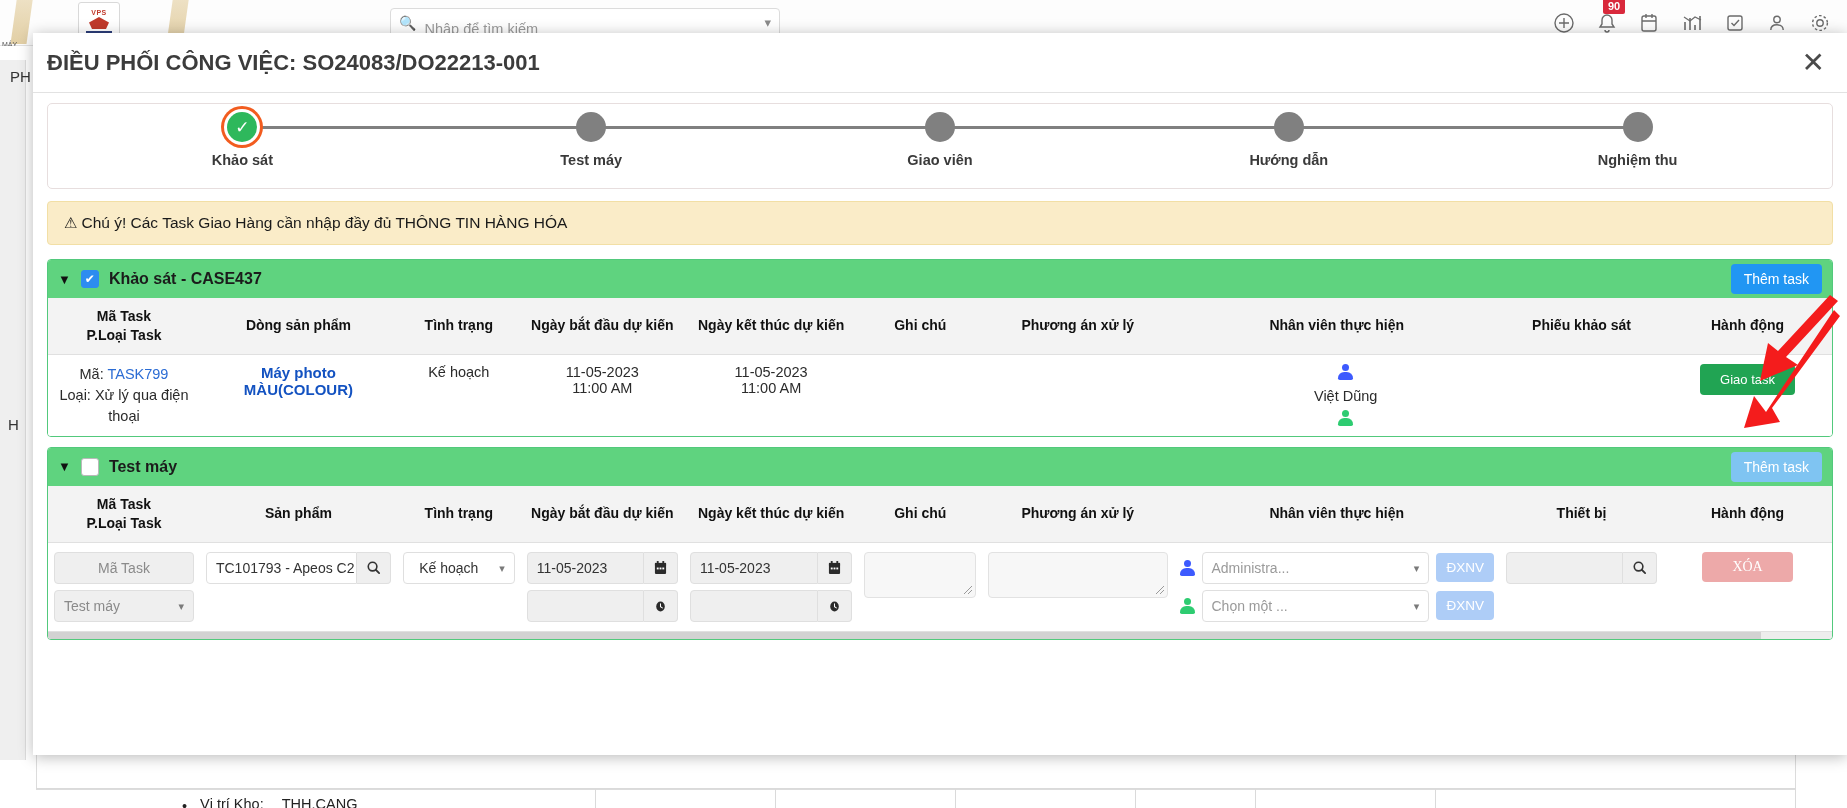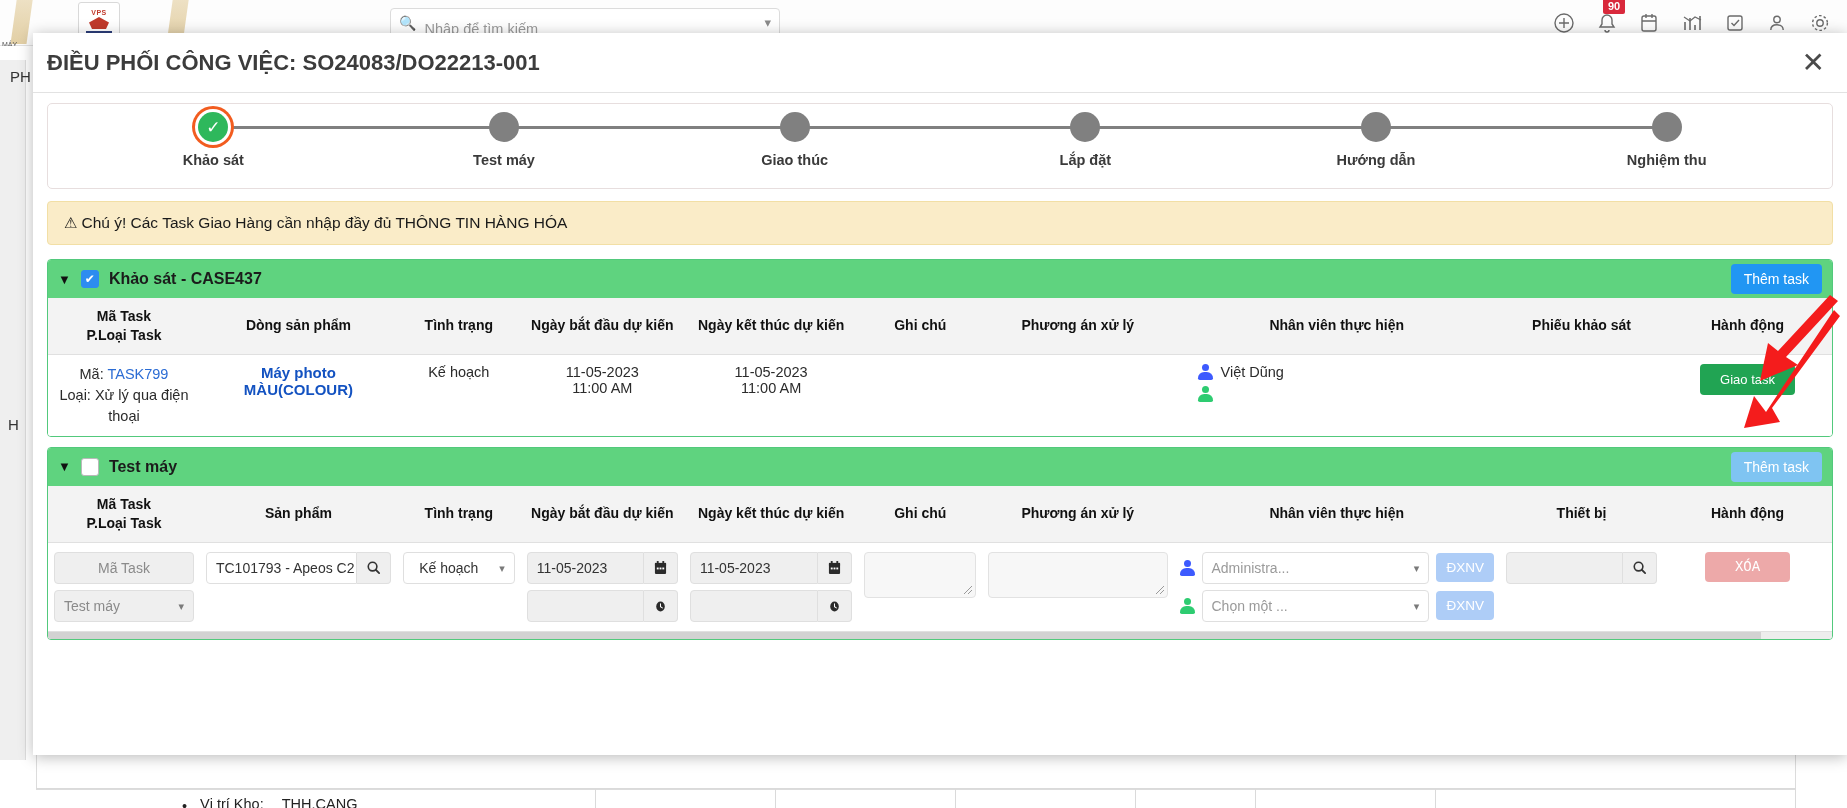--- a/index.html
+++ b/index.html
@@ -147,21 +147,21 @@
   table.tg td {
     padding: 9px 6px; font-size: 14.5px; color: #2b2b2b; text-align: center;
     vertical-align: top; background: #fff;
   }
   .sub-head { display: block; }
   .cell-stack { line-height: 1.45; }
   .lnk { color: #2b6cd4; }
   .prod { color: #1352c1; font-weight: bold; font-size: 15px; }
 
   .person-row { display: flex; align-items: center; justify-content: center; gap: 8px; }
-  .person-row.left { justify-content: flex-start; padding-left: 18px; }
+  .person-row.left { justify-content: flex-start; padding-left: 18px; flex-direction: column; }
   .ic-person { width: 15px; height: 16px; display:inline-block; position: relative; }
   .ic-person::before {
     content:""; position:absolute; left:4px; top:0; width:7px; height:7px; border-radius:50%; background: currentColor;
   }
   .ic-person::after {
     content:""; position:absolute; left:0; top:8px; width:15px; height:8px;
     border-radius: 7px 7px 2px 2px; background: currentColor;
   }
   .p-blue { color: #3d5afe; }
   .p-green { color: #2ecc71; }
@@ -195,21 +195,21 @@
     background:
       linear-gradient(135deg, transparent 45%, #9a9a9a 45%, #9a9a9a 55%, transparent 55%),
       linear-gradient(135deg, transparent 70%, #9a9a9a 70%, #9a9a9a 80%, transparent 80%);
   }
   .dxnv {
     background: #aecdf7; color: #fff; border: none; border-radius: 4px;
     font-size: 13.5px; padding: 7px 10px; cursor: pointer; font-family: inherit;
   }
   .xoa {
     background: #eda9a9; color: #fff; border: none; border-radius: 4px;
-    font-size: 14px; padding: 7px 30px; cursor: pointer; font-family: Liberation Mono, monospace;
+    font-size: 14px; padding: 7px 30px; cursor: pointer; font-family: Liberation Serif, serif;
   }
   .stack2 { display: flex; flex-direction: column; gap: 6px; }
   .row-flex { display: flex; align-items: center; gap: 7px; }
 
   .scrollstrip {
     height: 8px; background: #ededed; border-top: 1px solid #e0e0e0;
   }
   .scrollthumb { height: 8px; width: 96%; background: #d2d2d2; }
 
   .modal-foot {
@@ -338,26 +338,21 @@
           <div class="slabel">Khảo sát</div>
         </div>
         <div class="step">
           <div class="line"></div>
           <div class="bullet"></div>
           <div class="slabel">Test máy</div>
         </div>
         <div class="step">
           <div class="line"></div>
           <div class="bullet"></div>
-          <div class="slabel">Giao thúc</div>
-        </div>
-        <div class="step">
-          <div class="line"></div>
-          <div class="bullet"></div>
-          <div class="slabel">Lắp đặt</div>
+          <div class="slabel">Giao viên</div>
         </div>
         <div class="step">
           <div class="line"></div>
           <div class="bullet"></div>
           <div class="slabel">Hướng dẫn</div>
         </div>
         <div class="step">
 
           <div class="bullet"></div>
           <div class="slabel">Nghiệm thu</div>

